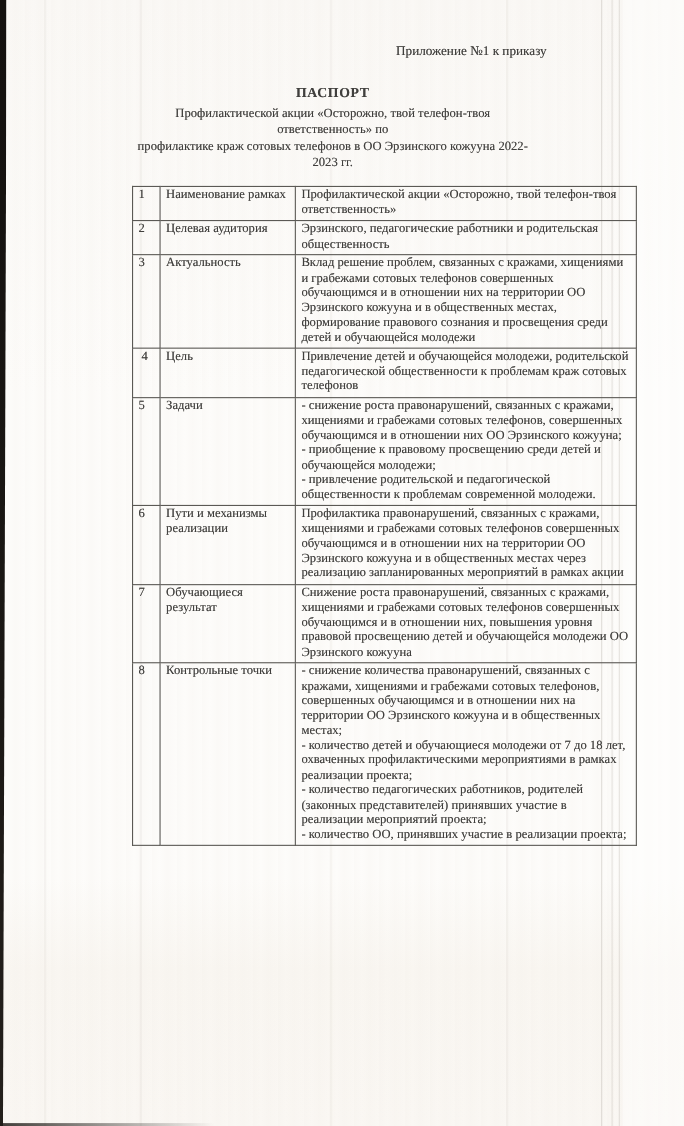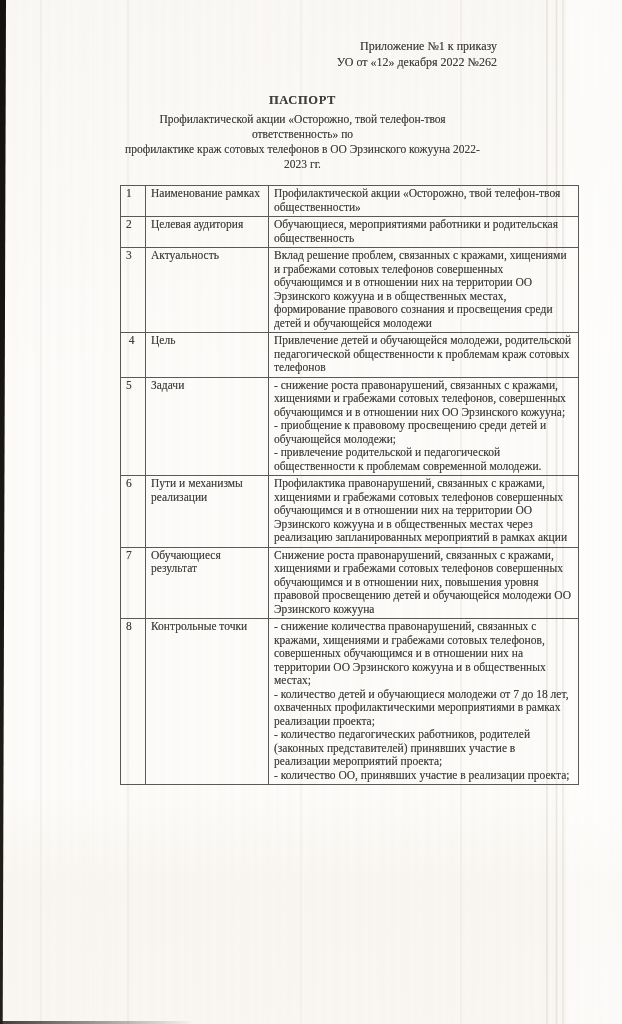--- a/index.html
+++ b/index.html
@@ -83,36 +83,35 @@
   <div class="band-right"></div>
   <div class="fold-a"></div>
   <div class="fold-b"></div>
   <div class="fold-c"></div>
   <div class="edge-left"></div>
   <div class="edge-bottom"></div>
 
   <div class="doc">
     <div class="appendix">
       <div>Приложение №1 к приказу</div>
-      <div>УО от «12» декабря 2022 №262</div>
     </div>
     <div class="doc-title">ПАСПОРТ</div>
     <div class="doc-subtitle">Профилактической акции «Осторожно, твой телефон-твоя ответственность» по
 профилактике краж сотовых телефонов в ОО Эрзинского кожууна 2022-2023 гг.</div>
     <table class="passport">
       <tbody>
           <tr>
     <td class="c-num">1</td>
     <td class="c-label">Наименование рамках</td>
-    <td class="c-value">Профилактической акции «Осторожно, твой телефон-твоя общественности»</td>
+    <td class="c-value">Профилактической акции «Осторожно, твой телефон-твоя ответственность»</td>
   </tr>
           <tr>
     <td class="c-num">2</td>
     <td class="c-label">Целевая аудитория</td>
-    <td class="c-value">Обучающиеся, мероприятиями работники и родительская общественность</td>
+    <td class="c-value">Эрзинского, педагогические работники и родительская общественность</td>
   </tr>
           <tr>
     <td class="c-num">3</td>
     <td class="c-label">Актуальность</td>
     <td class="c-value">Вклад решение проблем, связанных с кражами, хищениями и грабежами сотовых телефонов совершенных обучающимся и в отношении них на территории ОО Эрзинского кожууна и в общественных местах, формирование правового сознания и просвещения среди детей и обучающейся молодежи</td>
   </tr>
           <tr class="centered">
     <td class="c-num">4</td>
     <td class="c-label">Цель</td>
     <td class="c-value">Привлечение детей и обучающейся молодежи, родительской педагогической общественности к проблемам краж сотовых телефонов</td>

